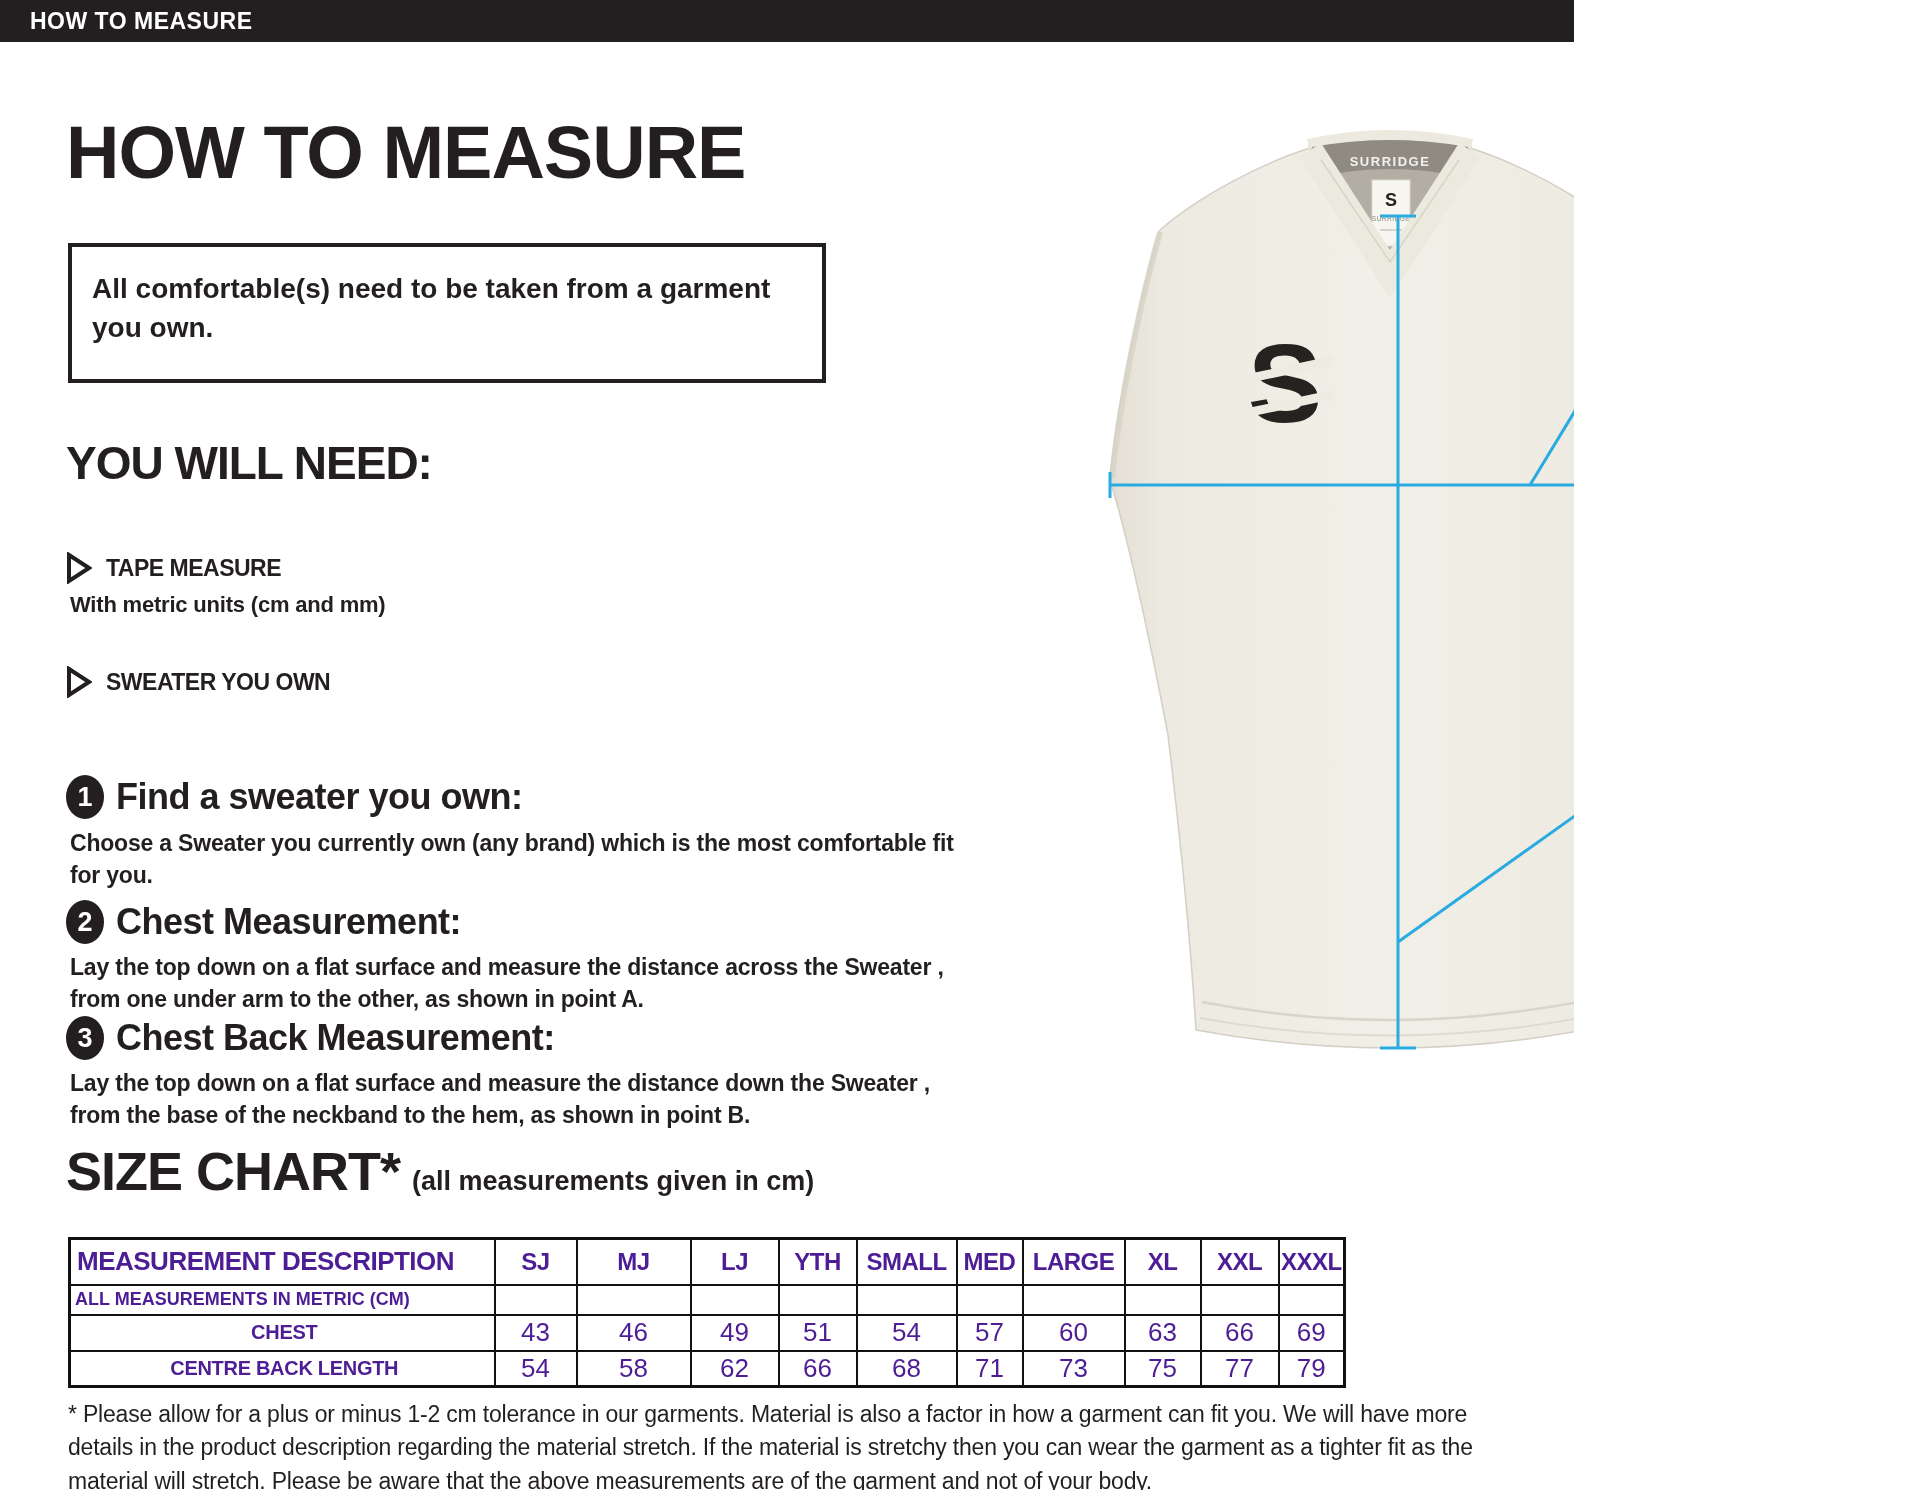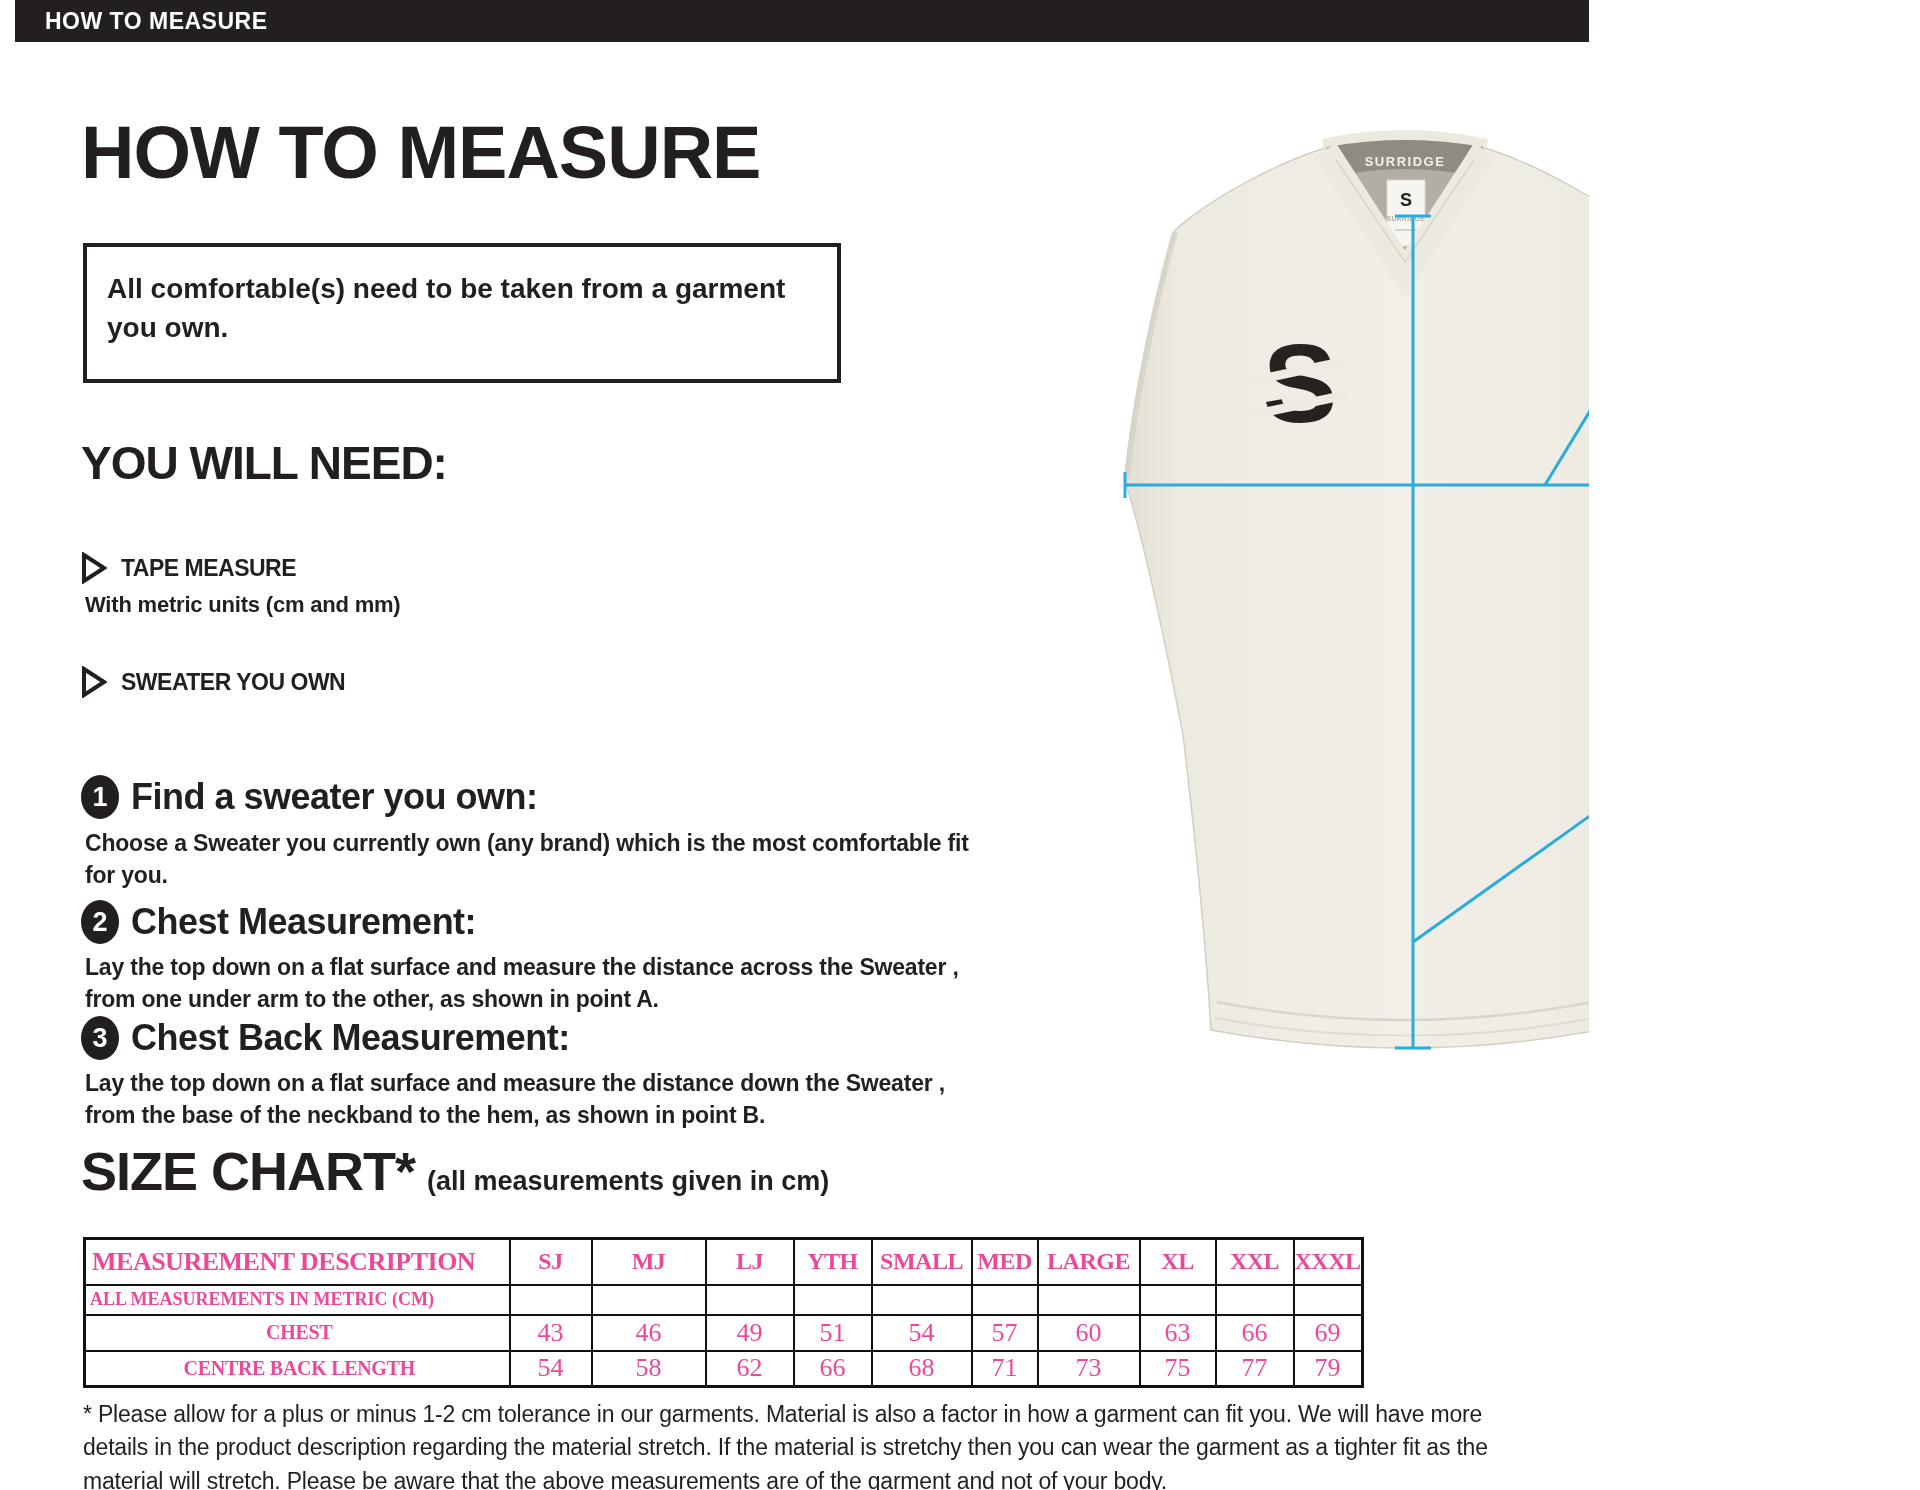--- a/index.html
+++ b/index.html
@@ -1,19 +1,19 @@
 <!DOCTYPE html>
 <html><head>
 <meta charset="utf-8">
 <style>
   * { margin:0; padding:0; box-sizing:border-box; }
   html,body { background:#ffffff; }
   .canvas {
     position:relative; width:1574px; height:1490px; background:#ffffff;
-    font-family:"Liberation Sans", sans-serif; color:#231f20; overflow:hidden;margin-left:15px;
+    font-family:"Liberation Sans", sans-serif; color:#231f20; overflow:hidden;
   }
 
   
   .topbar { position:absolute; top:0; left:0; width:1920px; height:42px; background:#231f20; }
   .topbar-title {
     position:absolute; left:30px; top:50%; transform:translateY(-50%);
     color:#ffffff; font-size:23px; font-weight:bold; letter-spacing:.5px;
   }
   .brand { position:absolute; right:26px; top:1px; width:110px; height:40px; text-align:center; }
   .brand-s { position:relative; width:36px; height:26px; margin:0 auto; overflow:hidden; }
@@ -56,21 +56,21 @@
   .sc-main { font-size:54px; font-weight:bold; letter-spacing:-1px; }
   .sc-sub { font-size:27px; font-weight:bold; padding-left:12px; }
 
   
   table.size-chart {
     position:absolute; left:68px; top:1237px; border-collapse:collapse;
     border:3px solid #111111; table-layout:fixed;
   }
   .size-chart th, .size-chart td {
     border:2px solid #111111; text-align:center; vertical-align:middle;
-    color:#ec4899; overflow:hidden;font-family:Liberation Serif, serif;
+    color:#4c1d95; overflow:hidden;
   }
   .size-chart thead th { height:46px; font-size:24px; font-weight:bold; letter-spacing:-.5px; }
   .size-chart thead th.c-label { text-align:left; padding-left:6px; font-size:26px; }
   .size-chart .note-row td { height:30px; font-size:18px; font-weight:bold; }
   .size-chart .note-row td.c-label { text-align:left; padding-left:4px; }
   .size-chart .data-row td { height:36px; font-size:26px; font-weight:normal; }
   .size-chart .data-row td.c-label { text-align:center; padding-left:4px; font-size:20px; font-weight:bold; letter-spacing:-.3px; }
 
   .footnote {
     position:absolute; left:68px; top:1398px; width:1420px;

